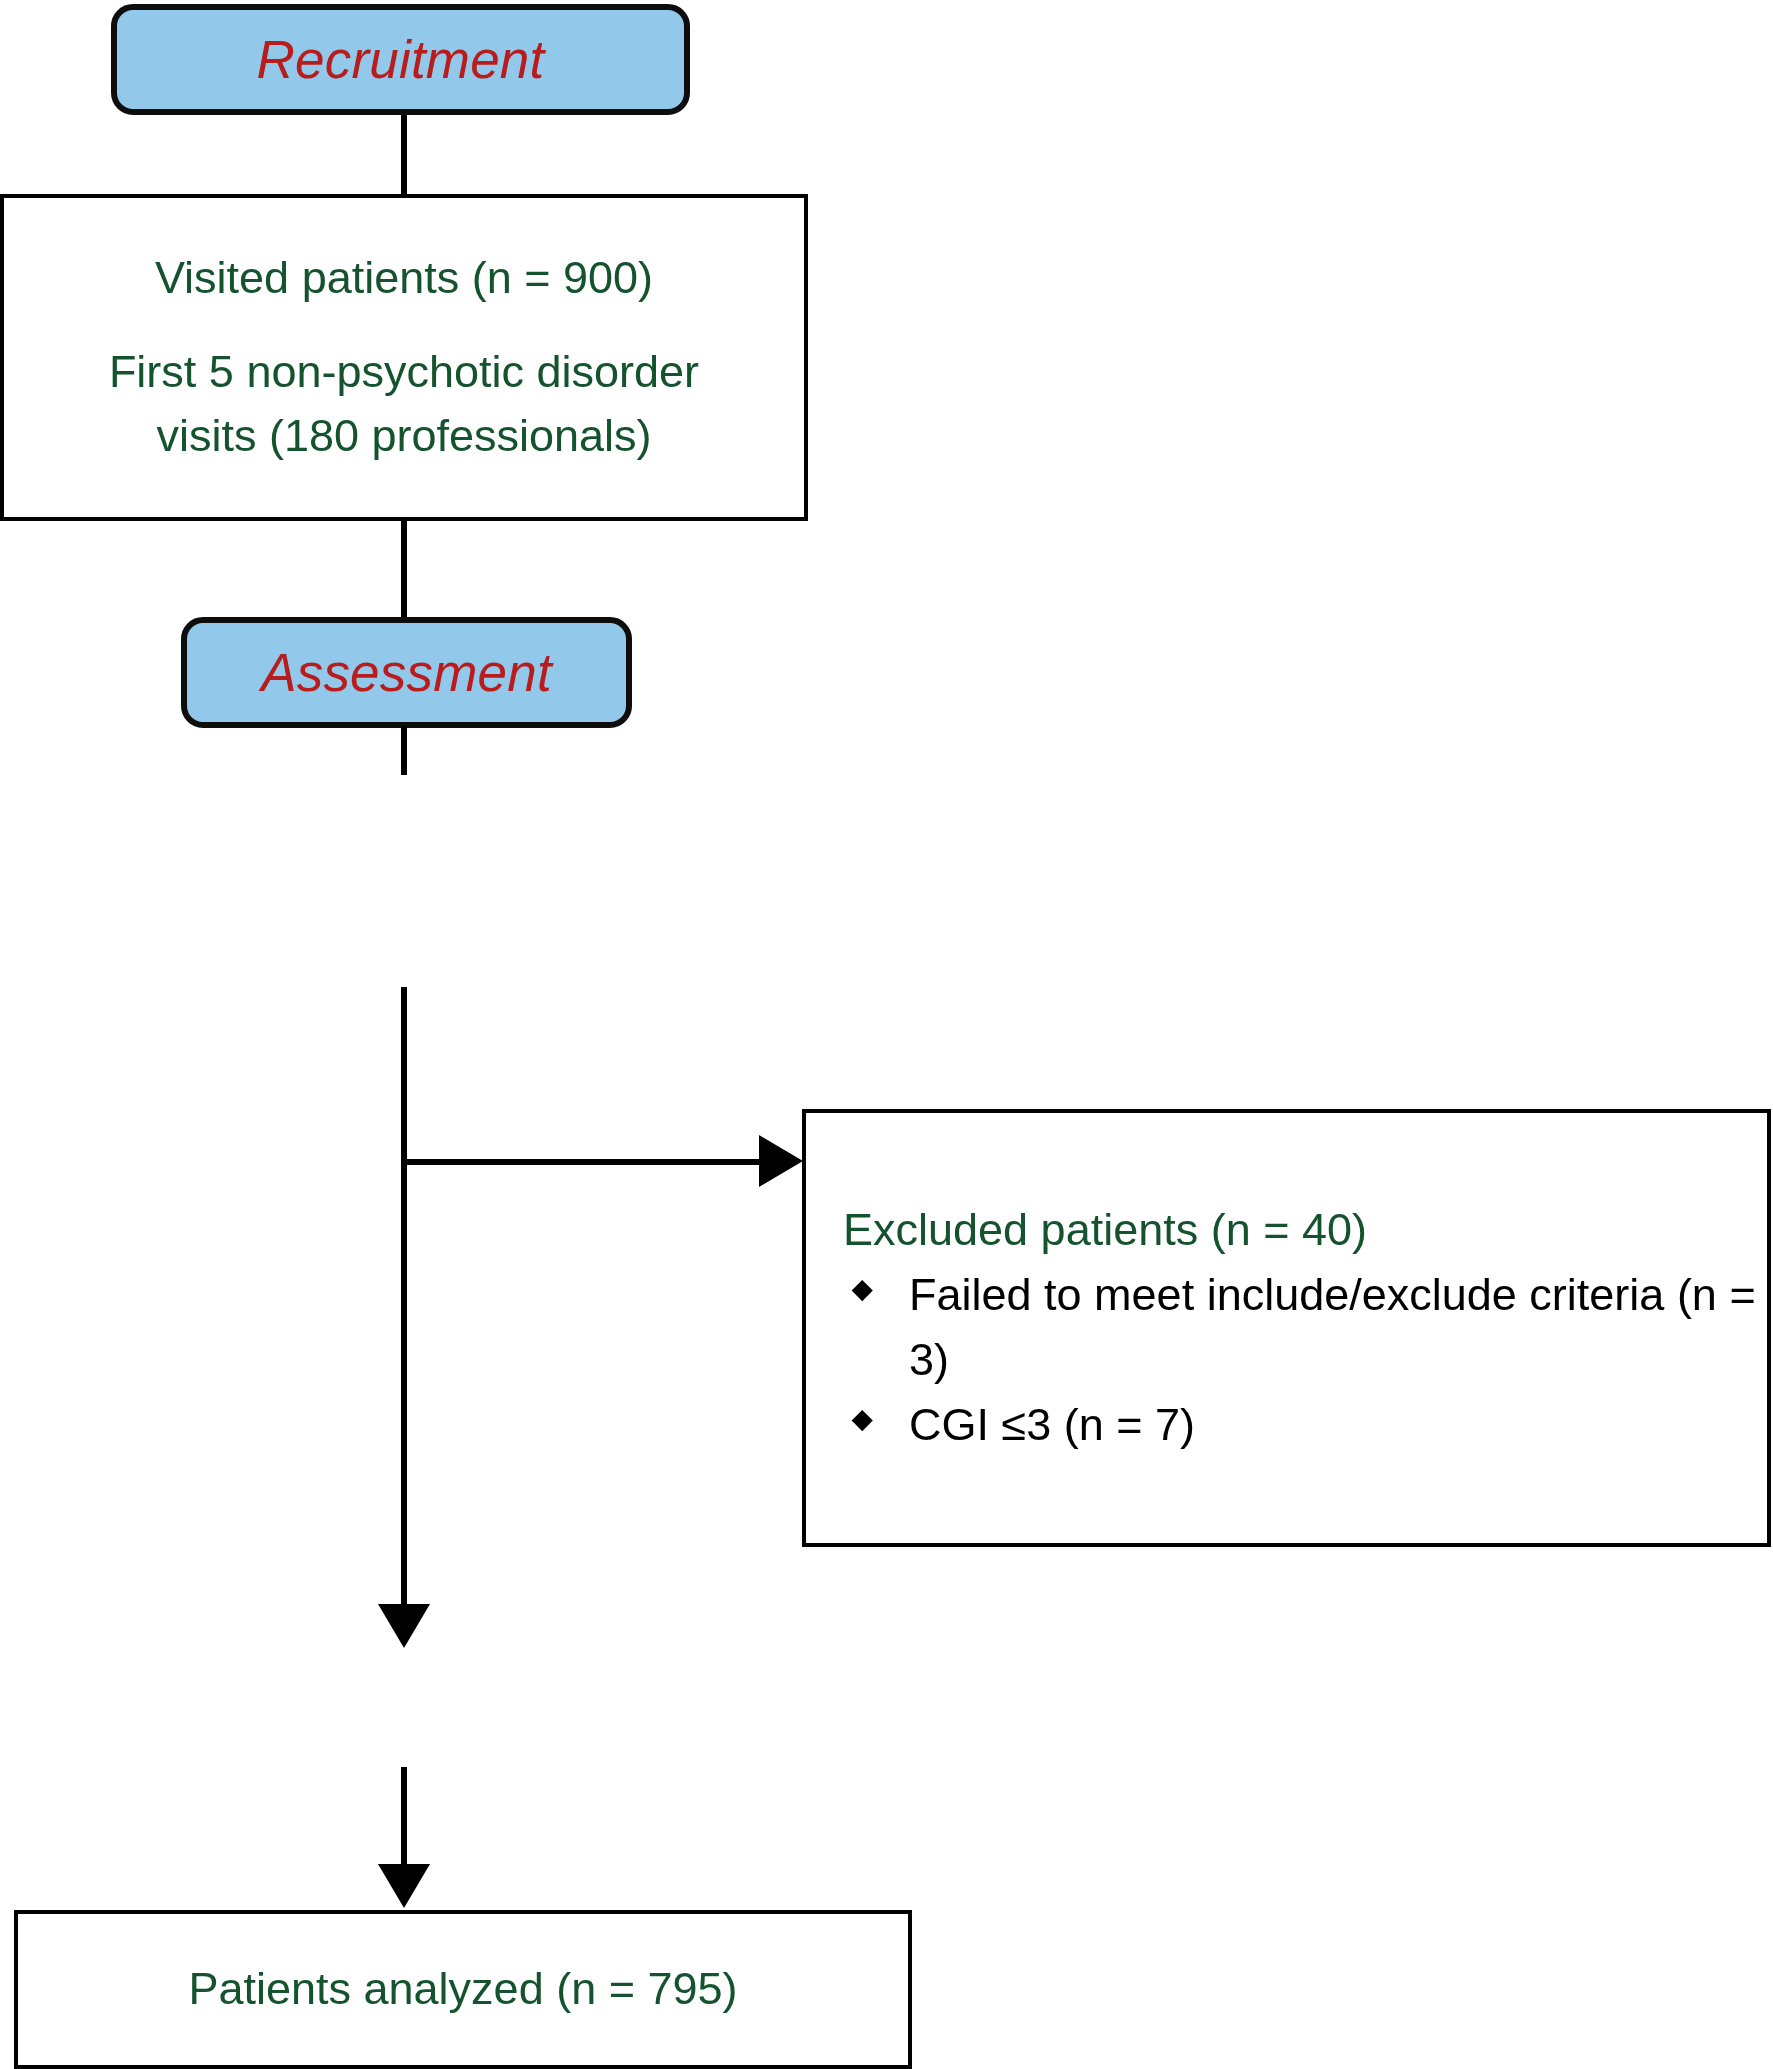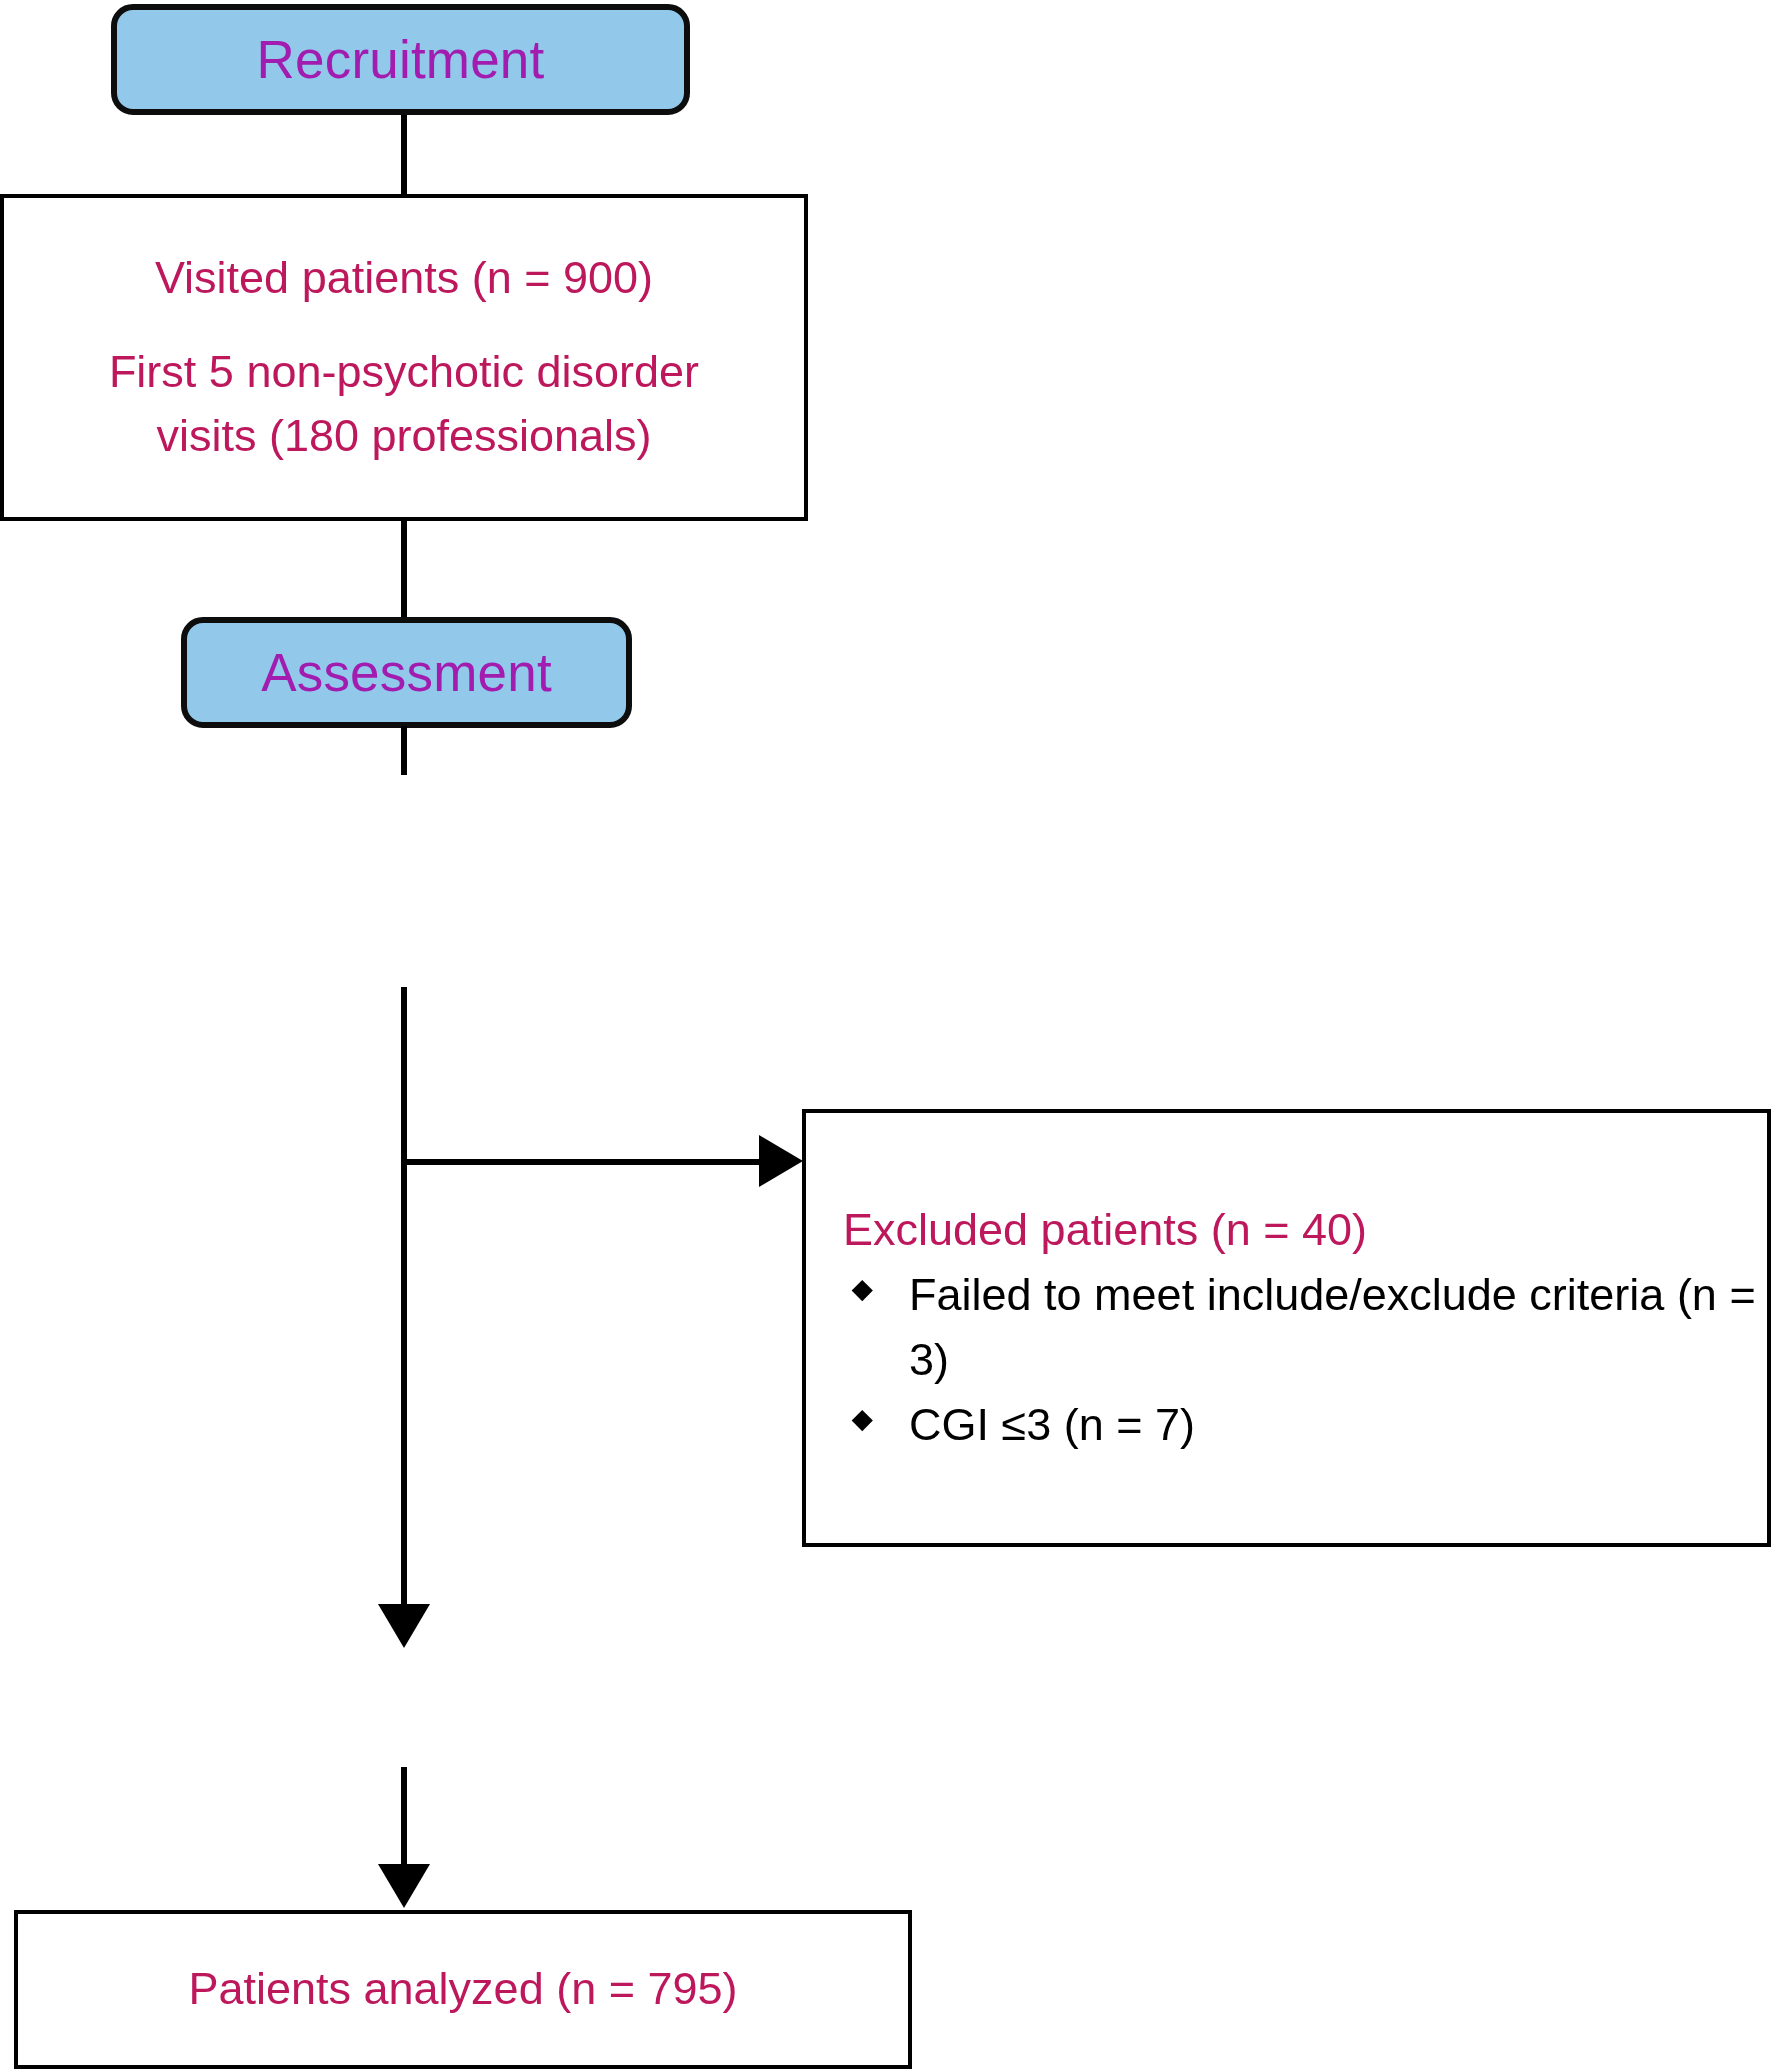--- a/index.html
+++ b/index.html
@@ -36,31 +36,32 @@
   }
   .stage-node {
     border: 6px solid #0d0d0d;
     border-radius: 22px;
     background: #92c8ea;
     display: flex;
     align-items: center;
     justify-content: center;
   }
   .stage-label {
-    color: #a21caf;
+    color: #b91c1c;
     font-size: 53px;
     line-height: 1;
     letter-spacing: 0.2px;
     white-space: nowrap;
+    font-style: italic;
   }
 
   .body-text {
     font-size: 45px;
     line-height: 1.44;
-    color: #be185d;
+    color: #14532d;
   }
   .centered-text {
     text-align: center;
     width: 100%;
     padding: 0 25.6px;
     box-sizing: border-box;
   }
   .text-block {
     padding: 0 0 0 37px;
     box-sizing: border-box;

